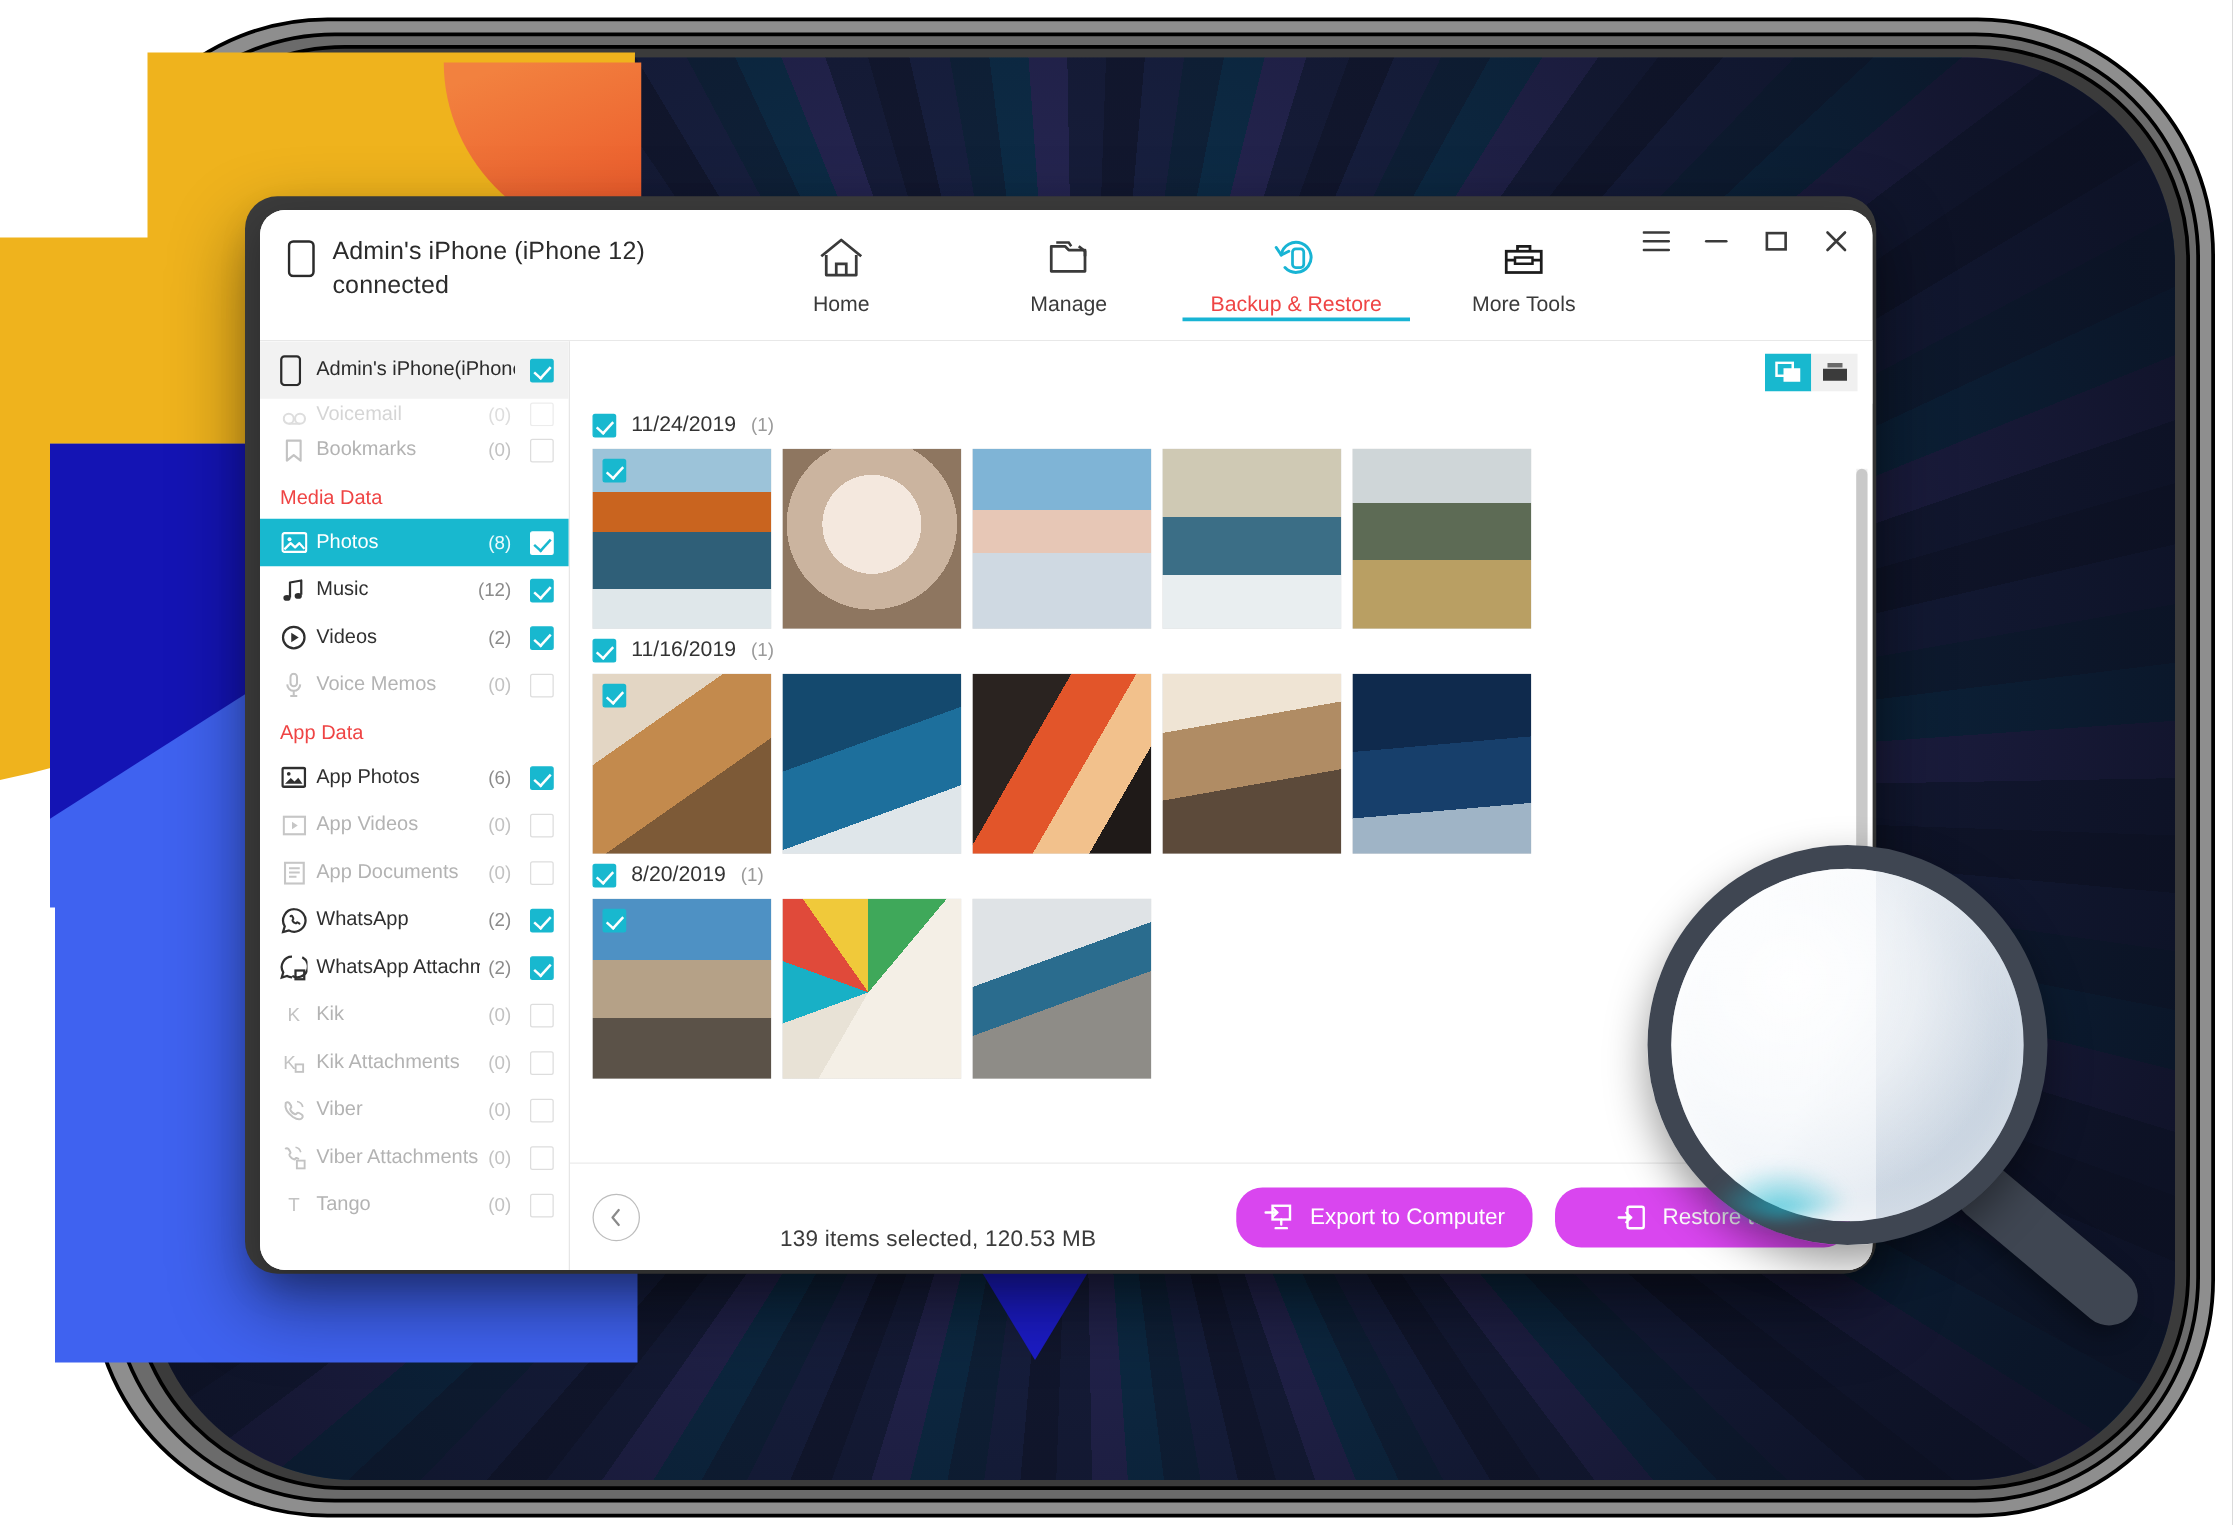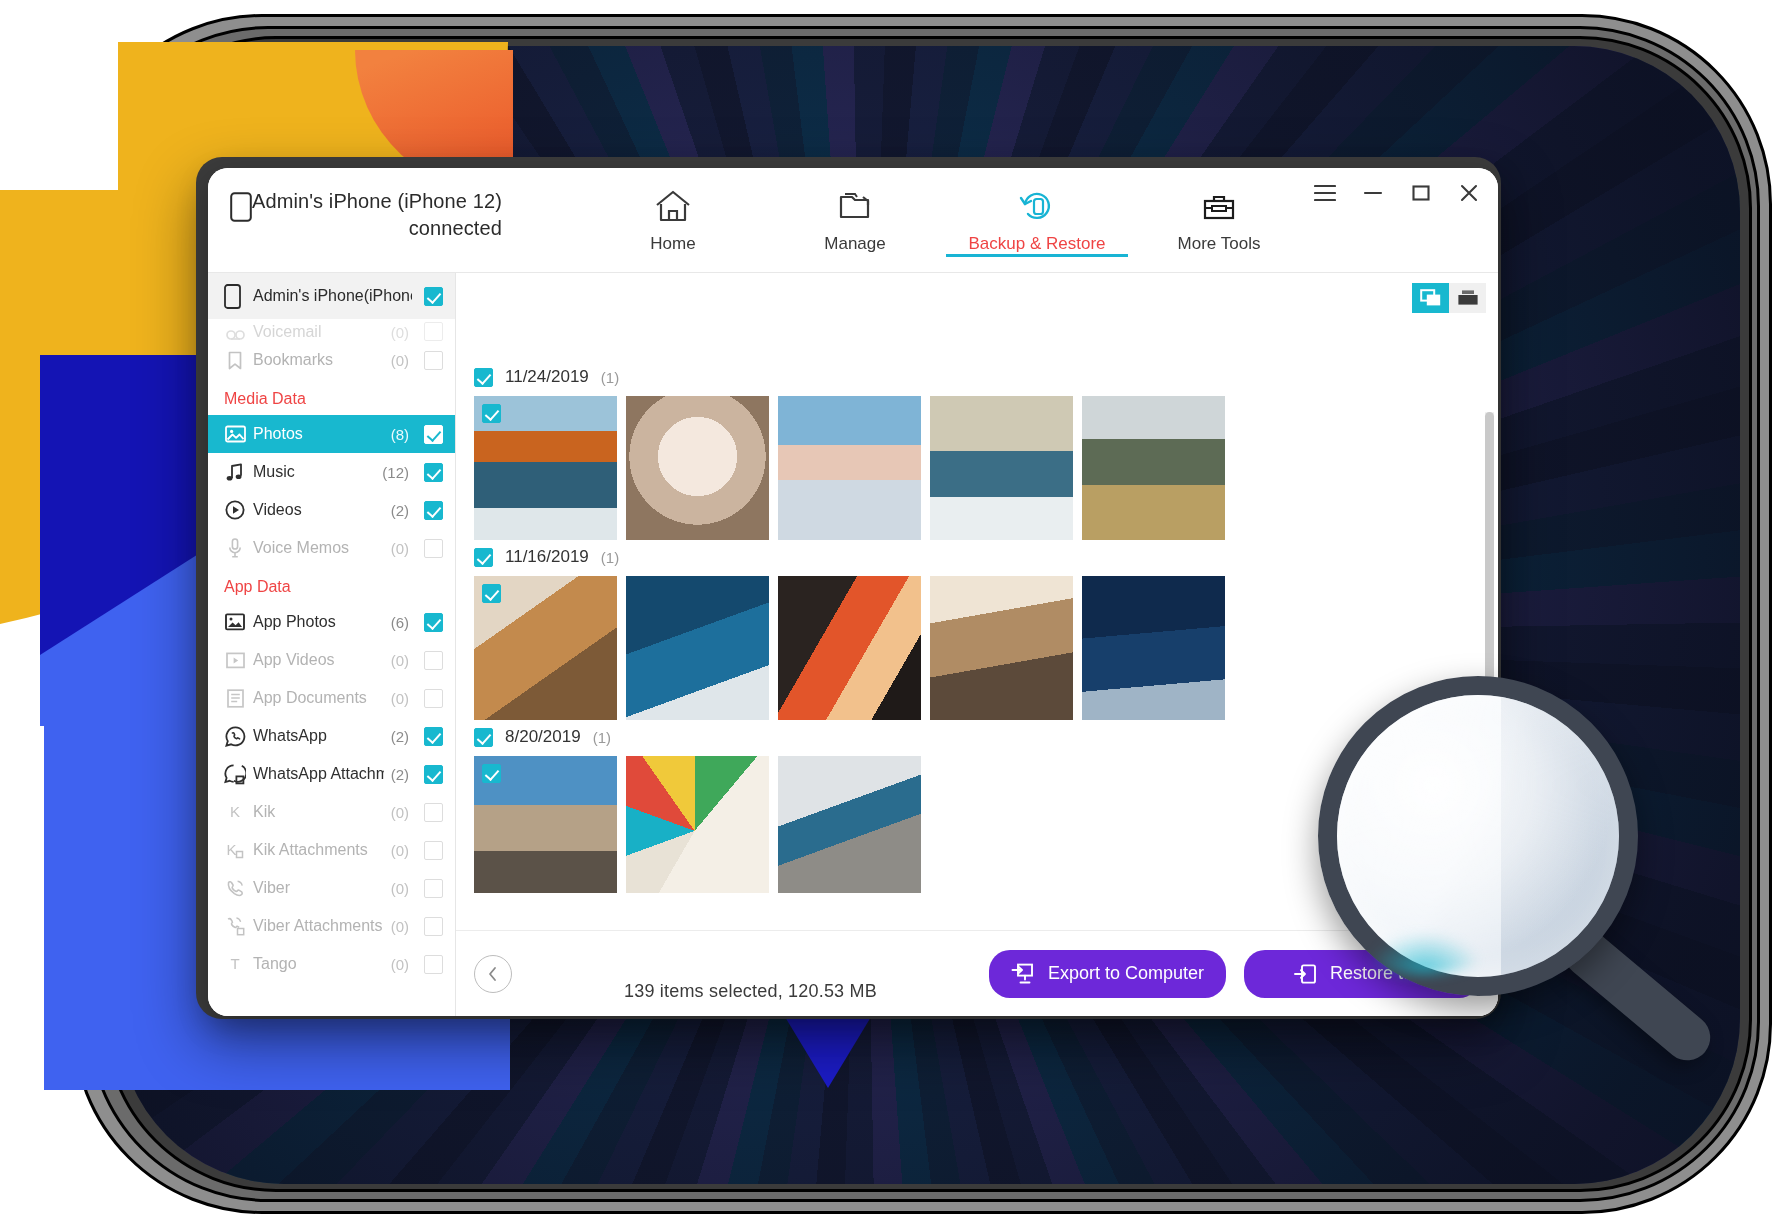--- a/index.html
+++ b/index.html
@@ -82,22 +82,22 @@
     box-shadow: 0 10px 30px rgba(0,0,0,.28);
   }
 
   
   .app-header{
     position:relative; height:105px; background:#fff;
     display:flex; align-items:flex-start;
     border-bottom:1px solid #e8e8e8;
   }
   .device-title{
-    display:flex; align-items:flex-start; 
-    padding:20px 0 0 22px; width:360px;text-align:right;
+    display:flex; align-items:flex-start; gap:14px;
+    padding:20px 0 0 22px; width:360px;
   }
   .device-title .dev-icon{ margin-top:4px; }
   .device-title .txt{
     font-size:20px; color:#2b2b2b; line-height:1.35; letter-spacing:.1px;
   }
 
   .nav-tabs{ display:flex; align-items:flex-end; gap:0; margin-left:14px; }
   .nav-tab{
     width:182px; padding-top:16px; text-align:center;
     cursor:pointer; position:relative; height:89px;
@@ -159,21 +159,21 @@
     border:solid #fff; border-width:0 2.4px 2.4px 0; transform:rotate(42deg);
   }
   .cb.onwhite{ background:#fff; border-color:#fff; }
   .cb.onwhite::after{
     content:""; position:absolute; left:5px; top:2px; width:6px; height:11px;
     border:solid #18b8cf; border-width:0 2.4px 2.4px 0; transform:rotate(42deg);
   }
   .cb.ghost{ border-color:#ddd; }
 
   
-  .content{ flex:1; display:flex; flex-direction:column; background:#fff; position:relative;gap:37px; }
+  .content{ flex:1; display:flex; flex-direction:column; background:#fff; position:relative; }
   .content-top{
     height:50px; display:flex; align-items:center; justify-content:flex-end;
     padding-right:12px; gap:0; background:#fff;
   }
   .view-btn{
     width:37px; height:30px; display:flex; align-items:center; justify-content:center;
     background:#f0f0f0; cursor:pointer;
   }
   .view-btn.active{ background:#18b8cf; }
 
@@ -209,21 +209,21 @@
   .app-footer{
     height:86px; border-top:1px solid #ececec; background:#fff;
     display:flex; align-items:center; padding:0 18px; gap:0; position:relative;
   }
   .back-btn{
     width:38px; height:38px; border:1.5px solid #bdbdbd; border-radius:50%;
     display:flex; align-items:center; justify-content:center; cursor:pointer; flex:0 0 38px;
   }
   .sel-info{ flex:1; text-align:center; font-size:18px; color:#3b3b3b; letter-spacing:.2px;margin-top:36px; }
   .act-btn{
-    height:48px; min-width:236px; background:#6d28d9; color:#fff;
+    height:48px; min-width:236px; background:#d946ef; color:#fff;
     display:flex; align-items:center; justify-content:center; gap:13px;
     font-size:18px; cursor:pointer; padding:0 22px;border-radius:21px;
   }
   .act-btn + .act-btn{ margin-left:18px; }
 
   
   .magnifier{ position:absolute; left:1318px; top:676px; width:320px; height:320px; z-index:40; pointer-events:none; }
   .mag-handle{
     position:absolute; left:1570px; top:916px; width:176px; height:46px;
     background:#3f4652; border-radius:24px; transform:rotate(40deg); transform-origin: 0 50%;

